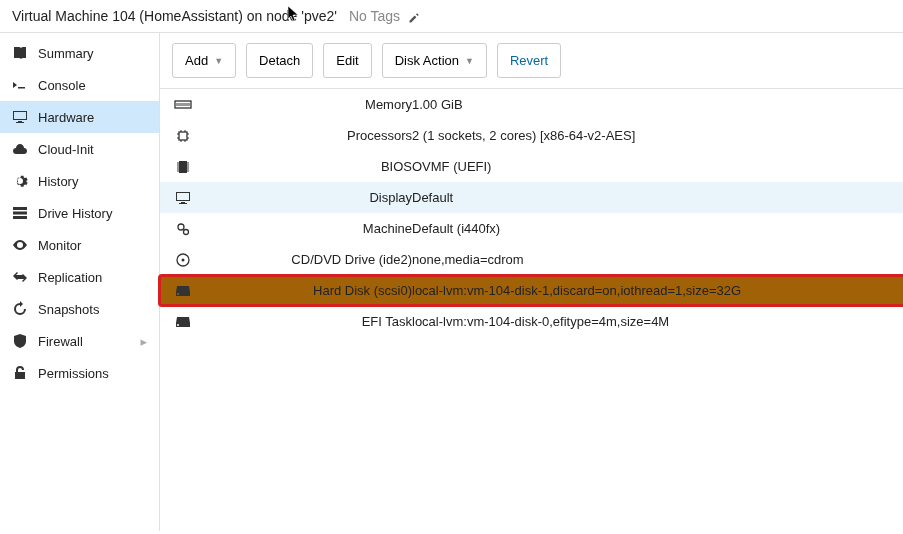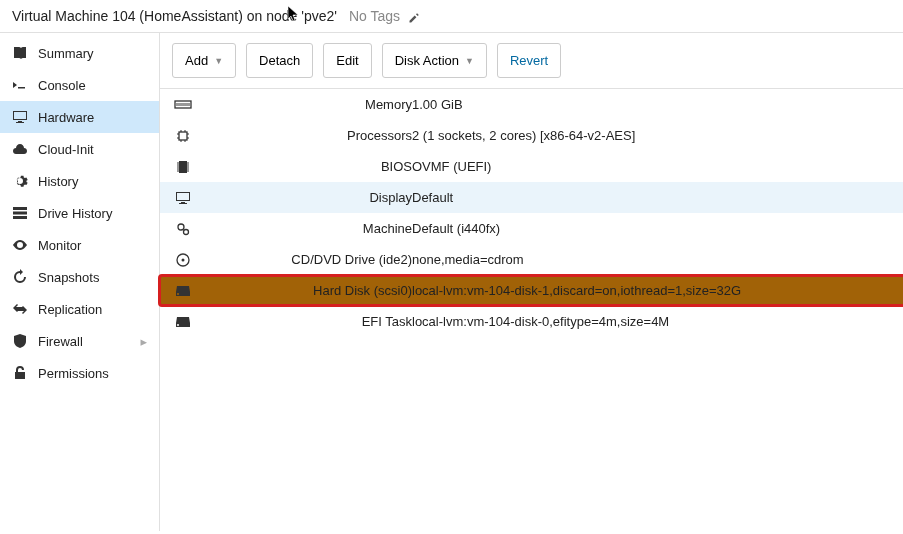--- a/index.html
+++ b/index.html
@@ -99,32 +99,32 @@
       <span class="icon">
           <svg width="16" height="16" viewBox="0 0 16 16">
             <path fill="#333" d="M8 3C4 3 1 8 1 8s3 5 7 5 7-5 7-5-3-5-7-5zm0 8a3 3 0 110-6 3 3 0 010 6z"></path>
           </svg>
         </span>
       <span>Monitor</span>
     </div>
     <div class="sidebar-item">
       <span class="icon">
           <svg width="16" height="16" viewBox="0 0 16 16">
+            <path fill="#333" d="M12 6H4l2-2-1-1-4 4 4 4 1-1-2-2h8V6zm-8 4h8l-2 2 1 1 4-4-4-4-1 1 2 2H4v2z"></path>
+          </svg>
+        </span>
+      <span>Replication</span>
+    </div>
+    <div class="sidebar-item">
+      <span class="icon">
+          <svg width="16" height="16" viewBox="0 0 16 16">
             <path fill="#333" d="M8 2a6 6 0 106 6h-2a4 4 0 11-4-4v2l3-3-3-3v2z"></path>
           </svg>
         </span>
       <span>Snapshots</span>
-    </div>
-    <div class="sidebar-item">
-      <span class="icon">
-          <svg width="16" height="16" viewBox="0 0 16 16">
-            <path fill="#333" d="M12 6H4l2-2-1-1-4 4 4 4 1-1-2-2h8V6zm-8 4h8l-2 2 1 1 4-4-4-4-1 1 2 2H4v2z"></path>
-          </svg>
-        </span>
-      <span>Replication</span>
     </div>
     <div class="sidebar-item">
       <span class="icon">
           <svg width="16" height="16" viewBox="0 0 16 16">
             <path fill="#333" d="M8 1l6 2v5c0 4-3 6-6 7-3-1-6-3-6-7V3l6-2z"></path>
           </svg>
         </span>
       <span>Firewall</span>
       <span class="chev">▸</span>
     </div>

